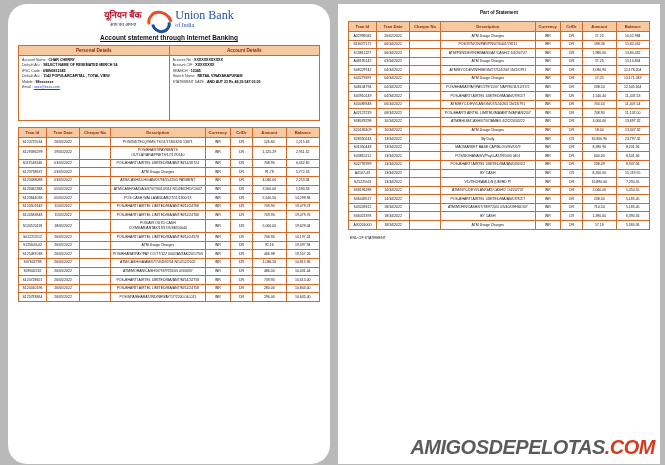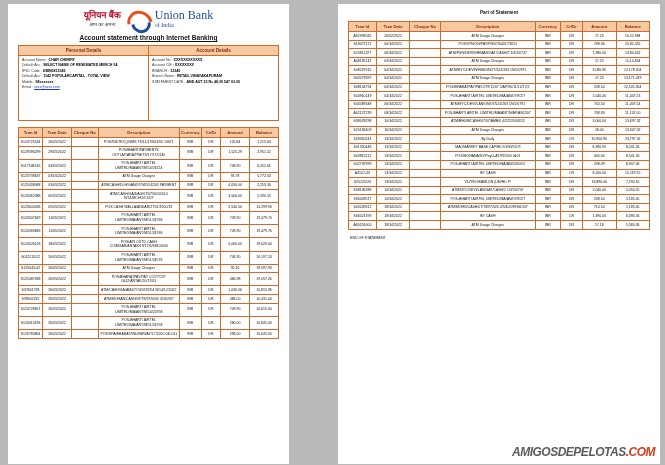--- a/index.html
+++ b/index.html
@@ -6,21 +6,21 @@
   body{
     width:665px;height:465px;
     background:#b9b9b9;
     font-family:"Liberation Sans", sans-serif;
     overflow:hidden;
   }
   .page{
     position:absolute;
     background:#ffffff;
   }
-  #page-left{left:8px;top:4px;width:281px;height:460px;}
+  #page-left{left:8px;top:4px;width:322px;height:460px;border-radius:19px;}
   #page-right{left:338px;top:4px;width:322px;height:460px;}
 
   
   .hdr{
     display:flex;align-items:center;justify-content:center;
     gap:6px;padding:6px 0 2px 0;
   }
   .logo-hindi{
     font-family:"Liberation Serif", serif;
     color:#b8102a;font-weight:bold;font-size:9px;line-height:9px;text-align:center;
@@ -97,21 +97,21 @@
     margin:6px 0 3px 0;
   }
   .end-note{
     font-size:3.6px;color:#111;margin:6px 0 0 12px;
   }
 
   
   .watermark{
     position:absolute;right:10px;bottom:6px;
     font-family:"Liberation Sans", sans-serif;
-    font-weight:bold;font-style:italic;font-size:12px;
+    font-weight:bold;font-style:italic;font-size:20px;
     letter-spacing:-0.5px;color:#5b5b5b;
     text-shadow:1px 1px 0 #ffffff;
   }
   .watermark .dom{color:#d23b1e;}
 </style>
 </head>
 <body>
 
 <div class="page" id="page-left">
 

